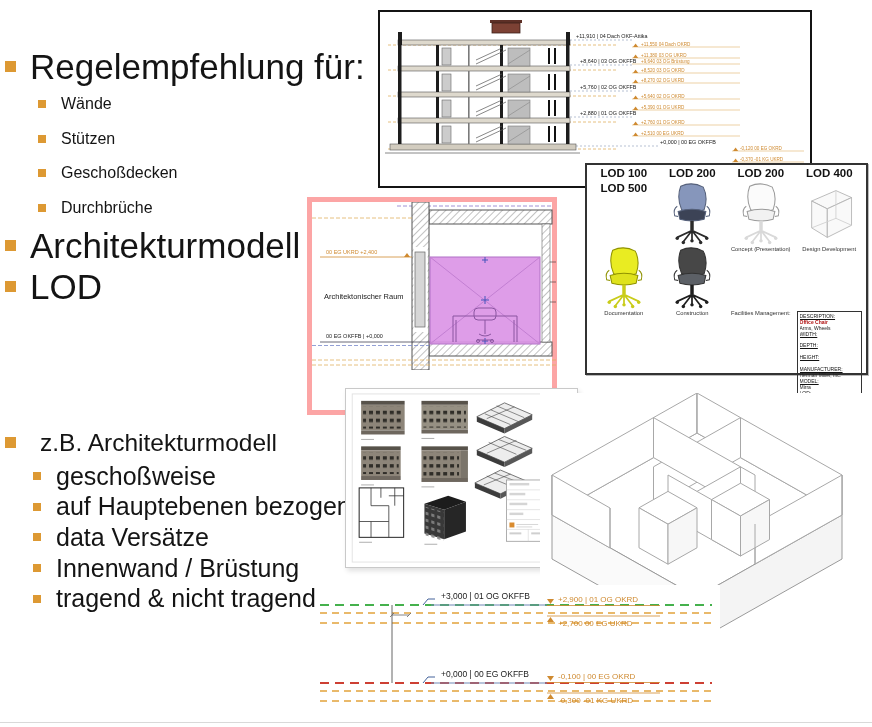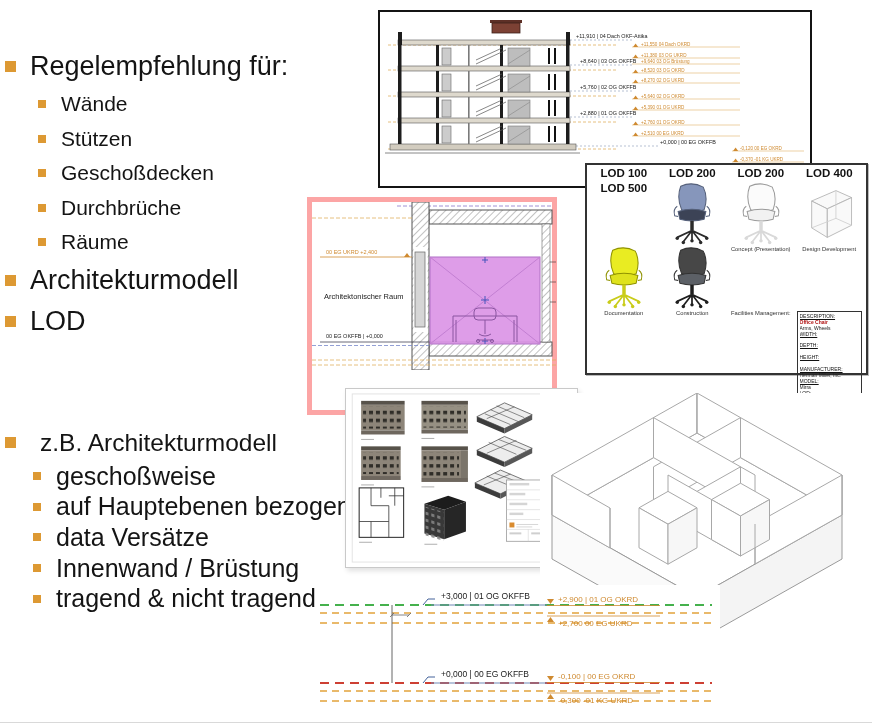--- a/index.html
+++ b/index.html
@@ -7,22 +7,22 @@
   .stage{position:relative;width:872px;height:727px;background:#fff;overflow:hidden;
          font-family:"Liberation Sans",sans-serif;color:#1a1a1a;}
   svg text{font-family:"Liberation Sans",sans-serif;}
 
   
   .blist{position:absolute;left:5px;}
   #blist1{top:46px;}
   #blist2{top:424px;}
   .b-item{display:flex;align-items:center;color:#141414;}
   .sq{background:#dd9933;flex:none;display:inline-block;}
-  #blist1 .b-item[data-lvl="0"]{height:41px;font-size:27px;}
-  #blist1 .b-item[data-lvl="1"]{height:34.5px;font-size:21px;padding-left:33px;}
+  #blist1 .b-item[data-lvl="0"]{height:41px;font-size:35px;}
+  #blist1 .b-item[data-lvl="1"]{height:34.5px;font-size:16px;padding-left:33px;}
   #blist2 .b-item[data-lvl="0"]{height:37px;font-size:24.5px;gap:10px;}
   #blist2 .b-item[data-lvl="1"]{height:30.6px;font-size:25px;padding-left:28px;}
   .b-item[data-lvl="0"] .sq{width:11px;height:11px;margin-right:14px;}
   .b-item[data-lvl="1"] .sq{width:8px;height:8px;margin-right:15px;}
 
   
   .fig{position:absolute;background:#fff;}
   #section-fig{left:378px;top:10px;width:434px;height:178px;border:2px solid #141414;}
   #raum-fig{left:307px;top:197px;width:250px;height:218px;border:5px solid #fca5a5;}
   #lod-fig{left:585px;top:163px;width:283px;height:212px;border:2px solid #333;box-shadow:1px 1px 0 #bbb;}
@@ -110,24 +110,20 @@
       <div class="b-item" data-lvl="1">
         <span class="sq"></span>
         <span>Geschoßdecken</span>
       </div>
 
       <div class="b-item" data-lvl="1">
         <span class="sq"></span>
         <span>Durchbrüche</span>
       </div>
 
-      <div class="b-item" data-lvl="1">
-        <span class="sq"></span>
-        <span>Räume</span>
-      </div>
 
       <div class="b-item" data-lvl="0">
         <span class="sq"></span>
         <span>Architekturmodell</span>
       </div>
 
       <div class="b-item" data-lvl="0">
         <span class="sq"></span>
         <span>LOD</span>
       </div>

